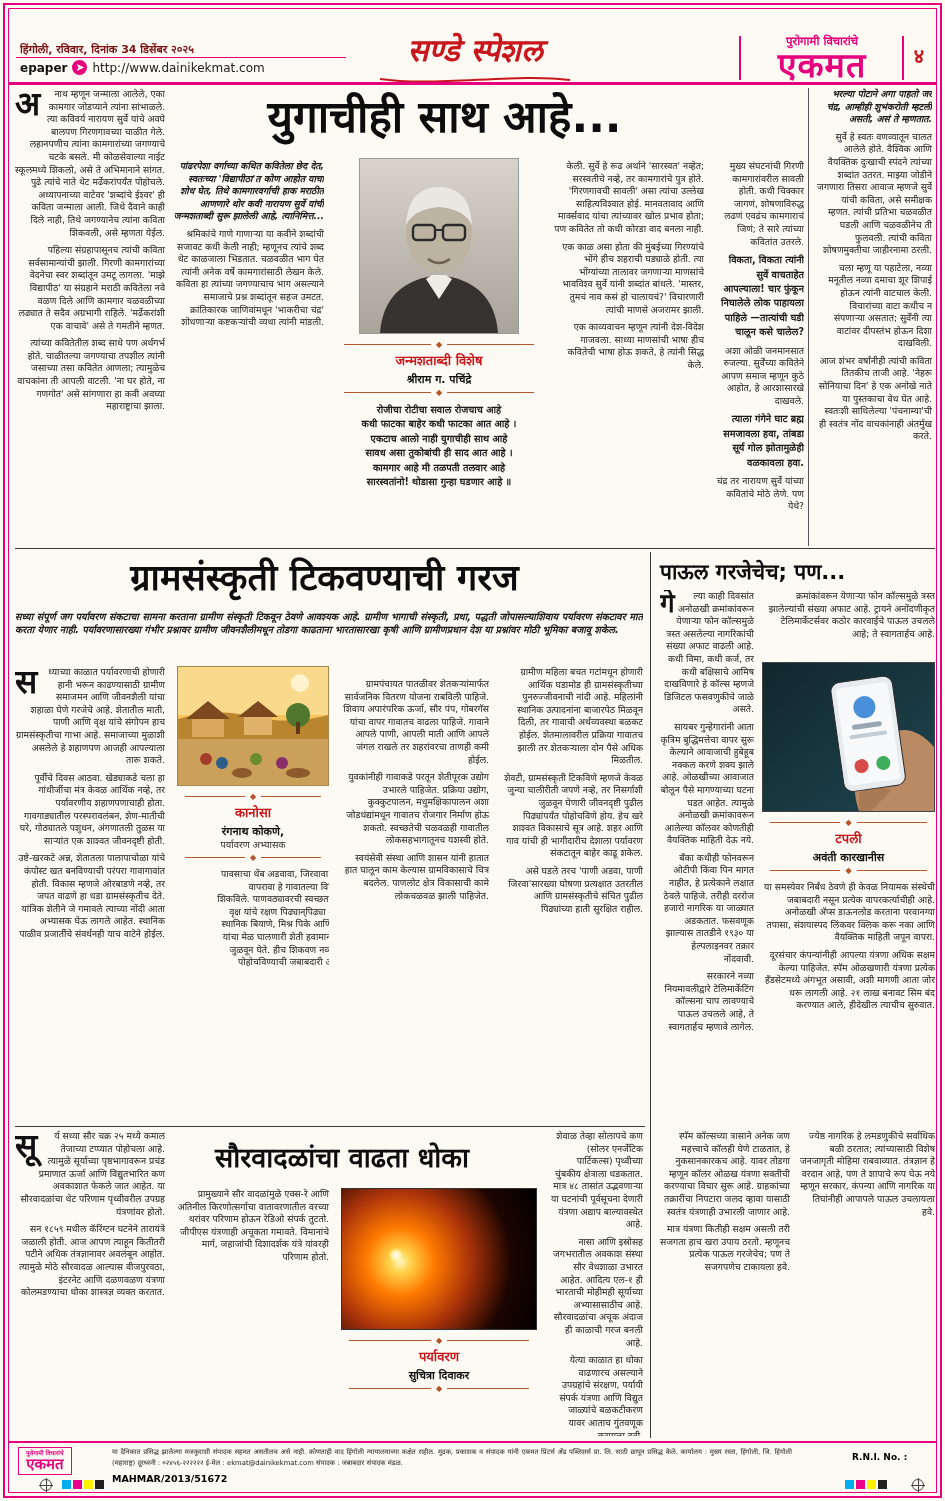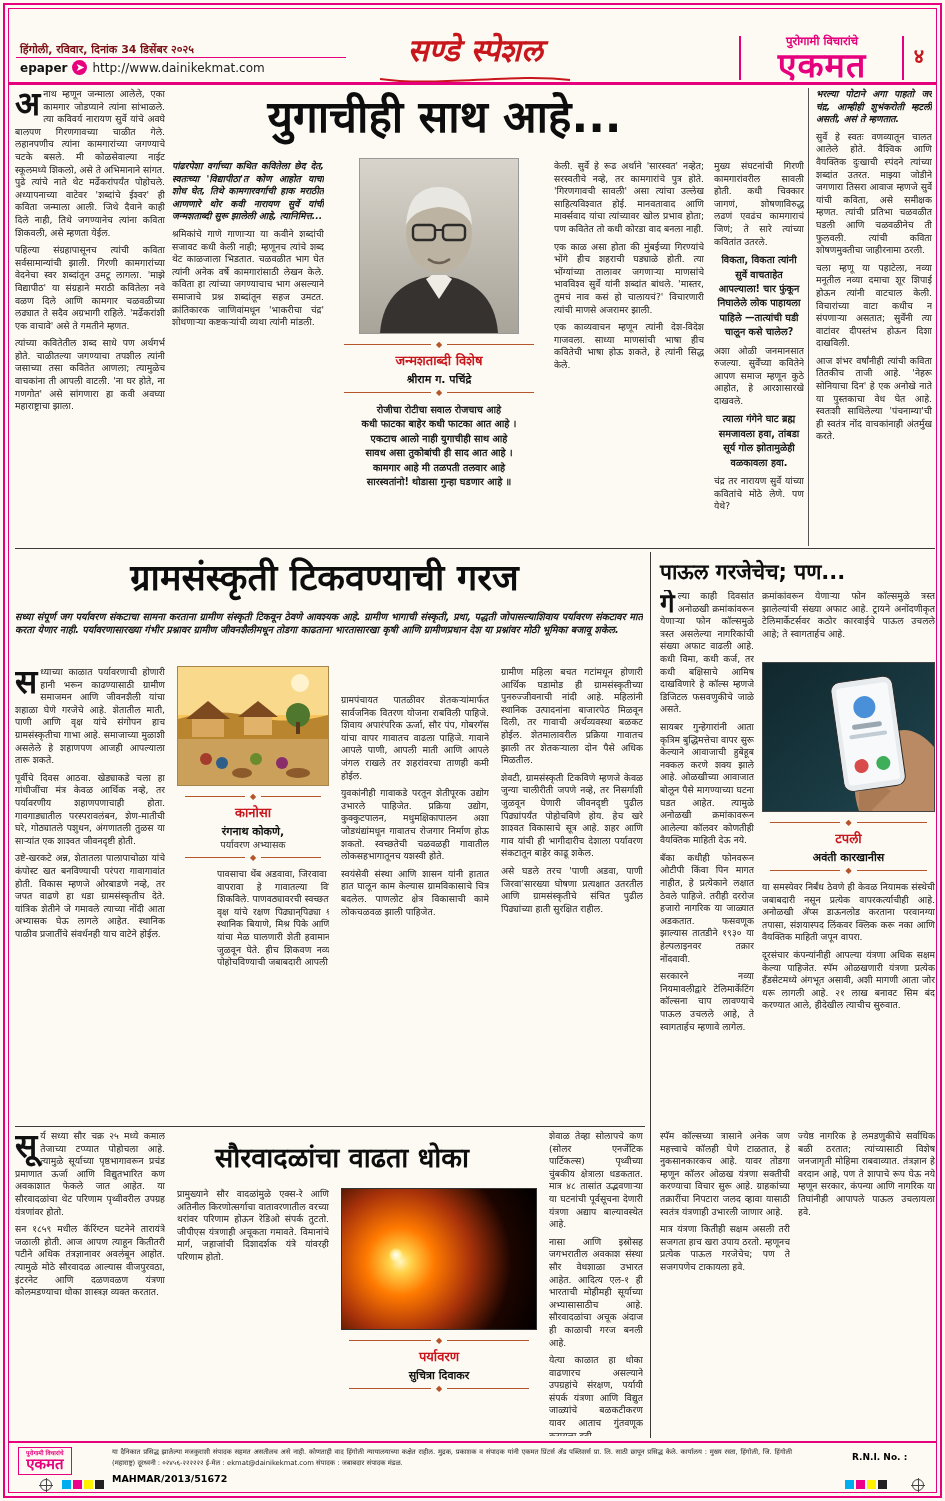--- a/index.html
+++ b/index.html
@@ -23,21 +23,21 @@
   .masthead .script { font-family:"DejaVu Serif", serif; font-style:italic; font-weight:bold; font-size:31px; color:#c8161d; }
   .brandbox { position:absolute; left:744px; top:33px; width:156px; text-align:center; }
   .brand-tag { font-size:11.5px; font-weight:bold; color:#e6007d; }
   .brand-name { font-size:34px; font-weight:bold; color:#e6007d; letter-spacing:1px; line-height:1.05; }
   .vr-m { position:absolute; width:2px; background:#e6007d; }
   .pageno { position:absolute; left:904px; top:42px; width:30px; text-align:center; font-size:20px; font-weight:bold; color:#c8161d; }
   .hr-head { position:absolute; left:8px; top:82px; width:929px; height:3px; background:#e6007d; }
 
   
   .col { position:absolute; overflow:hidden; font-size:9.2px; line-height:1.37; text-align:justify; color:#1b1b1b; }
-  .col p { margin:0 0 5px 0; }
+  .col p { margin:0 0 5px 0;text-align:right; }
   .dc { float:left; font-size:33px; line-height:0.85; font-weight:bold; padding:2px 3px 0 0; color:#111; }
   .hl { position:absolute; font-weight:bold; color:#0d0d0d; }
   .sep-h { position:absolute; height:1px; background:#3a3a3a; }
   .sep-v { position:absolute; width:1px; background:#3a3a3a; }
 
   .poem { text-align:center; font-weight:bold; font-size:9.6px; line-height:1.5; }
   .lead-b { font-weight:bold;font-style:italic; }
 
   
   .obox { text-align:center; padding:4px 2px; }
@@ -211,21 +211,21 @@
       <div class="t">कानोसा</div>
       <div class="a">रंगनाथ कोकणे,</div>
       <div class="r">पर्यावरण अभ्यासक</div>
       <div class="orn">◆</div>
     </div>
     <div class="col" style="position:static;width:152px;height:230px;margin-left:40px;">
       <p>पावसाचा थेंब अडवावा, जिरवावा आणि मगच वापरावा हे गावातल्या विहिरी-आडांनी शिकविले. पाणवठ्यावरची स्वच्छता, देवराईतले वृक्ष यांचे रक्षण पिढ्यान्‌पिढ्या श्रद्धेने झाले. स्थानिक बियाणे, मिश्र पिके आणि सेंद्रिय खते यांचा मेळ घालणारी शेती हवामान बदलाशीही जुळवून घेते. हीच शिकवण नव्या पिढीपर्यंत पोहोचविण्याची जबाबदारी आपली आहे.</p>
     </div>
   </div>
 
-  <div class="col" style="left:341px;top:694px;width:148px;height:456px;">
+  <div class="col" style="left:341px;top:678px;width:148px;height:456px;">
     <p>ग्रामपंचायत पातळीवर शेतकऱ्यांमार्फत सार्वजनिक वितरण योजना राबविली पाहिजे. शिवाय अपारंपरिक ऊर्जा, सौर पंप, गोबरगॅस यांचा वापर गावातच वाढला पाहिजे. गावाने आपले पाणी, आपली माती आणि आपले जंगल राखले तर शहरांवरचा ताणही कमी होईल.</p>
     <p>युवकांनीही गावाकडे परतून शेतीपूरक उद्योग उभारले पाहिजेत. प्रक्रिया उद्योग, कुक्कुटपालन, मधुमक्षिकापालन अशा जोडधंद्यांमधून गावातच रोजगार निर्माण होऊ शकतो. स्वच्छतेची चळवळही गावातील लोकसहभागातूनच यशस्वी होते.</p>
     <p>स्वयंसेवी संस्था आणि शासन यांनी हातात हात घालून काम केल्यास ग्रामविकासाचे चित्र बदलेल. पाणलोट क्षेत्र विकासाची कामे लोकचळवळ झाली पाहिजेत.</p>
   </div>
 
   <div class="col" style="left:501px;top:666px;width:142px;height:456px;">
     <p>ग्रामीण महिला बचत गटांमधून होणारी आर्थिक घडामोड ही ग्रामसंस्कृतीच्या पुनरुज्जीवनाची नांदी आहे. महिलांनी स्थानिक उत्पादनांना बाजारपेठ मिळवून दिली, तर गावाची अर्थव्यवस्था बळकट होईल. शेतमालावरील प्रक्रिया गावातच झाली तर शेतकऱ्याला दोन पैसे अधिक मिळतील.</p>
     <p>शेवटी, ग्रामसंस्कृती टिकविणे म्हणजे केवळ जुन्या चालीरीती जपणे नव्हे, तर निसर्गाशी जुळवून घेणारी जीवनदृष्टी पुढील पिढ्यांपर्यंत पोहोचविणे होय. हेच खरे शाश्वत विकासाचे सूत्र आहे. शहर आणि गाव यांची ही भागीदारीच देशाला पर्यावरण संकटातून बाहेर काढू शकेल.</p>
     <p>असे घडले तरच 'पाणी अडवा, पाणी जिरवा'सारख्या घोषणा प्रत्यक्षात उतरतील आणि ग्रामसंस्कृतीचे संचित पुढील पिढ्यांच्या हाती सुरक्षित राहील.</p>
   </div>

